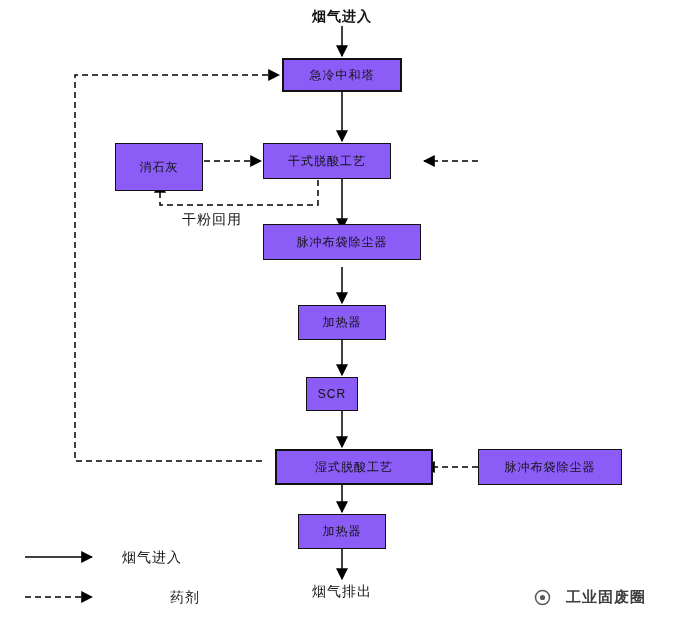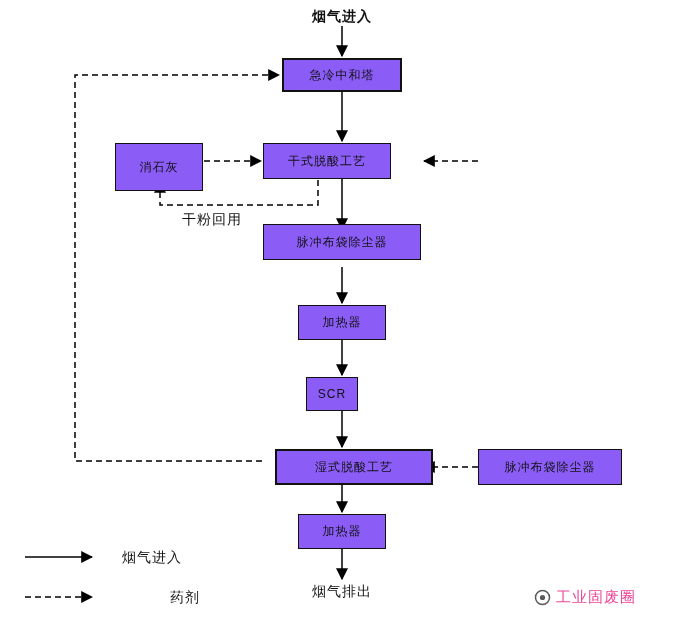--- a/index.html
+++ b/index.html
@@ -32,24 +32,25 @@
     letter-spacing: 1px;
     white-space: nowrap;
   }
   .flabel.center { text-align: center; }
   .watermark {
     position: absolute;
     left: 534px;
     top: 588px;
     display: flex;
     align-items: center;
-    gap: 5px;
-    color: #ec4899;
+    gap: 15px;
+    color: #404040;
     font-size: 15px;
     letter-spacing: 1px;
+    font-weight: bold;
   }
 </style>
 </head>
 <body>
 
 <div class="canvas">
 
   <svg class="wires" width="692" height="621" viewBox="0 0 692 621" xmlns="http://www.w3.org/2000/svg">
     <defs>
       <marker id="arrow" viewBox="0 0 10 10" refX="9" refY="5" markerWidth="8" markerHeight="8" orient="auto-start-reverse">

